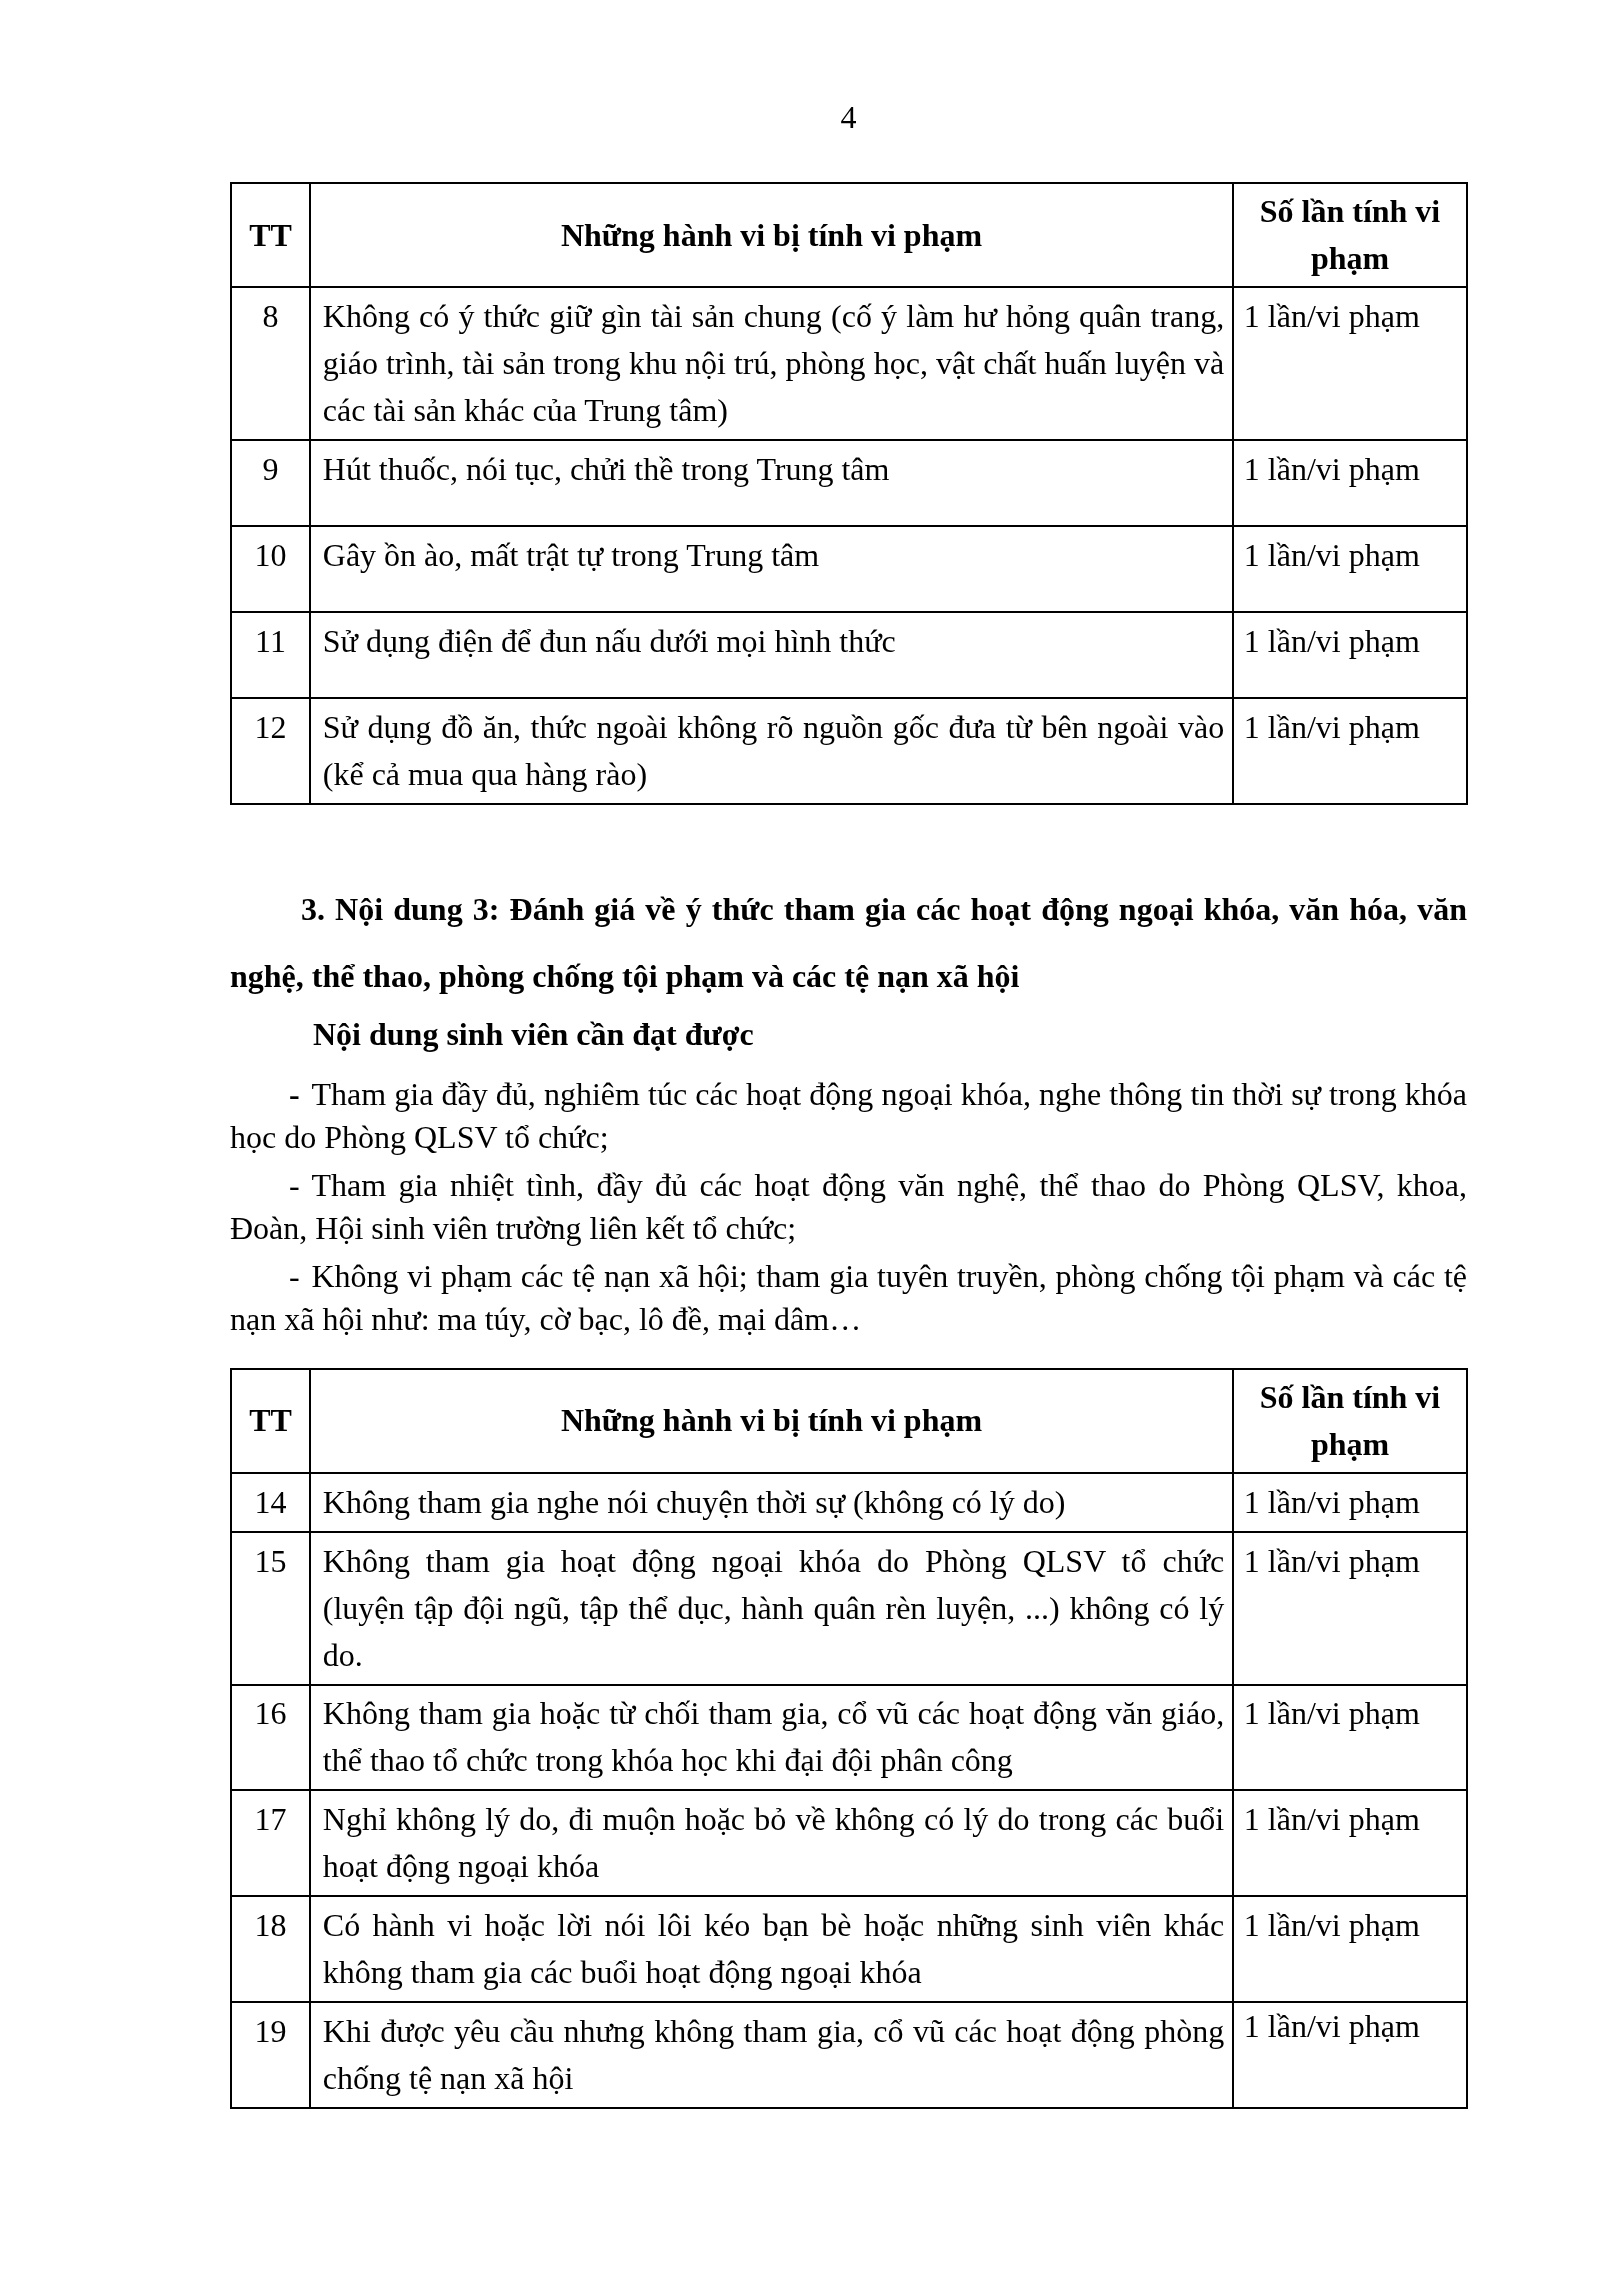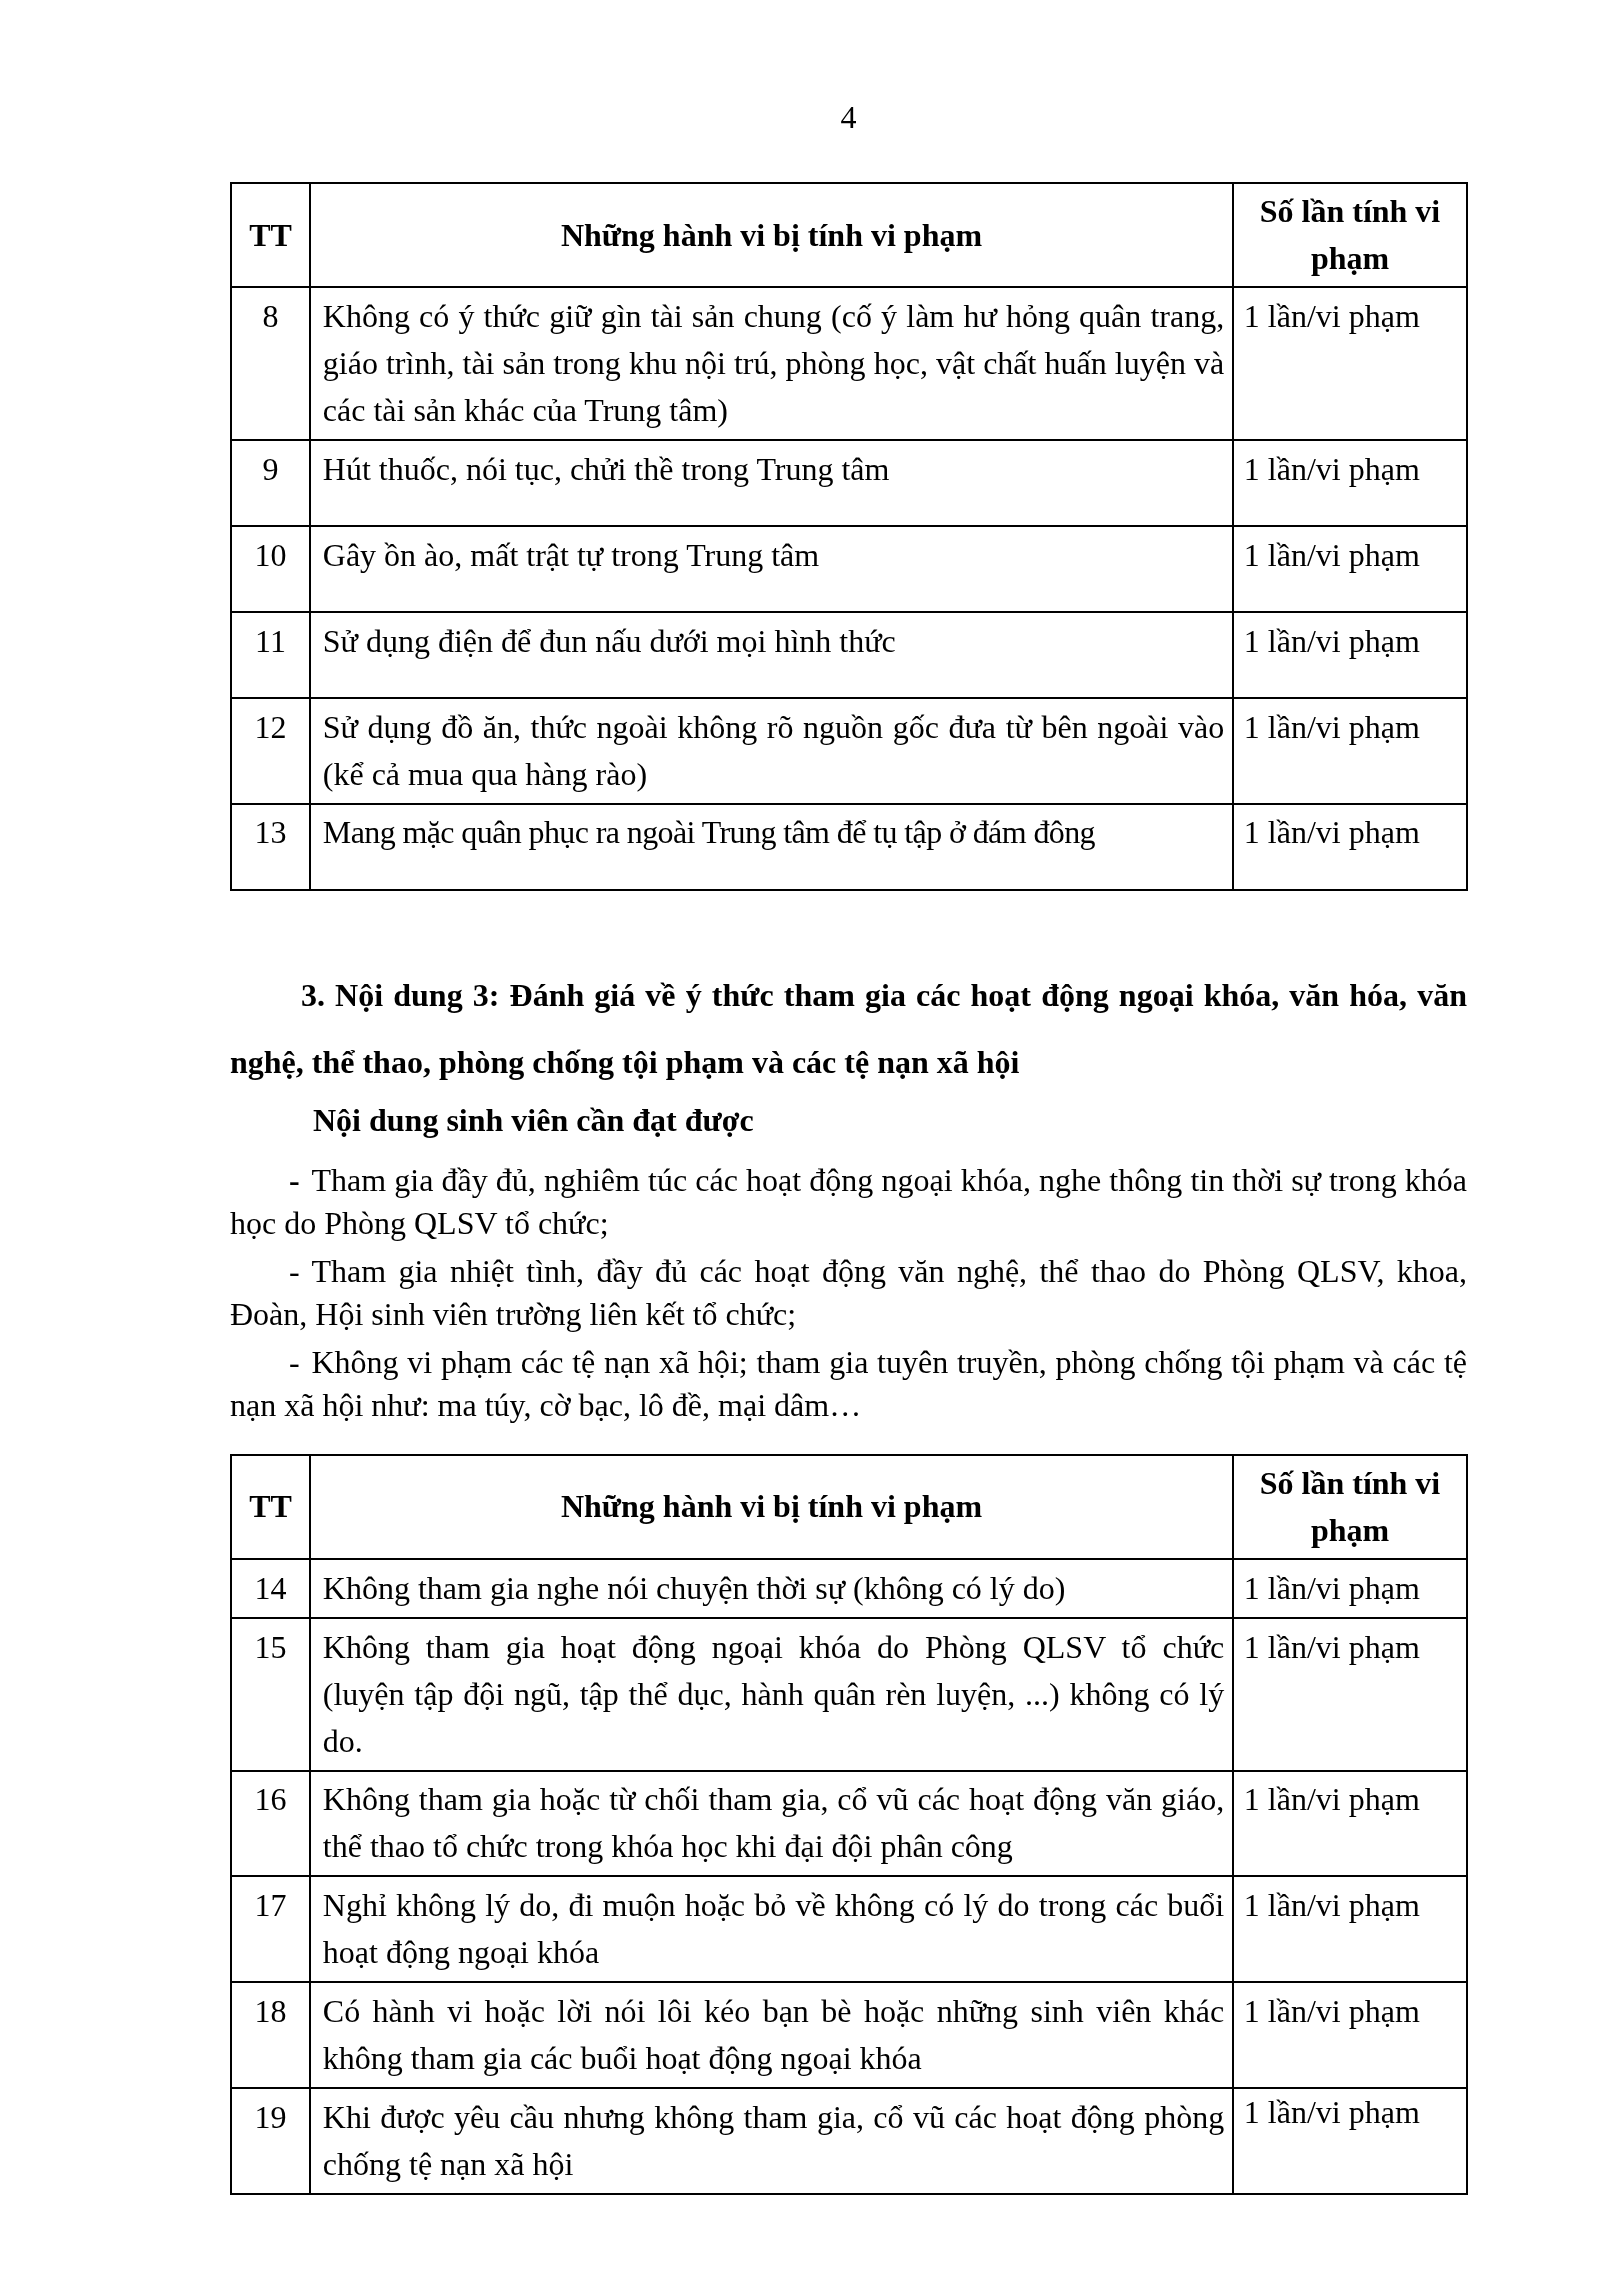--- a/index.html
+++ b/index.html
@@ -106,25 +106,20 @@
       <tr class="r">
         <td class="tt">11</td>
         <td class="desc">Sử dụng điện để đun nấu dưới mọi hình thức</td>
         <td class="count">1 lần/vi phạm</td>
       </tr>
       <tr class="r">
         <td class="tt">12</td>
         <td class="desc">Sử dụng đồ ăn, thức ngoài không rõ nguồn gốc đưa từ bên ngoài vào (kể cả mua qua hàng rào)</td>
         <td class="count">1 lần/vi phạm</td>
       </tr>
-      <tr class="r">
-        <td class="tt">13</td>
-        <td class="desc tight">Mang mặc quân phục ra ngoài Trung tâm để tụ tập ở đám đông</td>
-        <td class="count">1 lần/vi phạm</td>
-      </tr>
     </tbody>
   </table>
 
   <p class="heading">3. Nội dung 3: Đánh giá về ý thức tham gia các hoạt động ngoại khóa, văn hóa, văn nghệ, thể thao, phòng chống tội phạm và các tệ nạn xã hội</p>
   <p class="subheading">Nội dung sinh viên cần đạt được</p>
 
   <p class="bullet">
     <span class="dash bold">-</span><span>Tham gia đầy đủ, nghiêm túc các hoạt động ngoại khóa, nghe thông tin thời sự trong khóa học do Phòng QLSV tổ chức;</span>
   </p>
   <p class="bullet">

